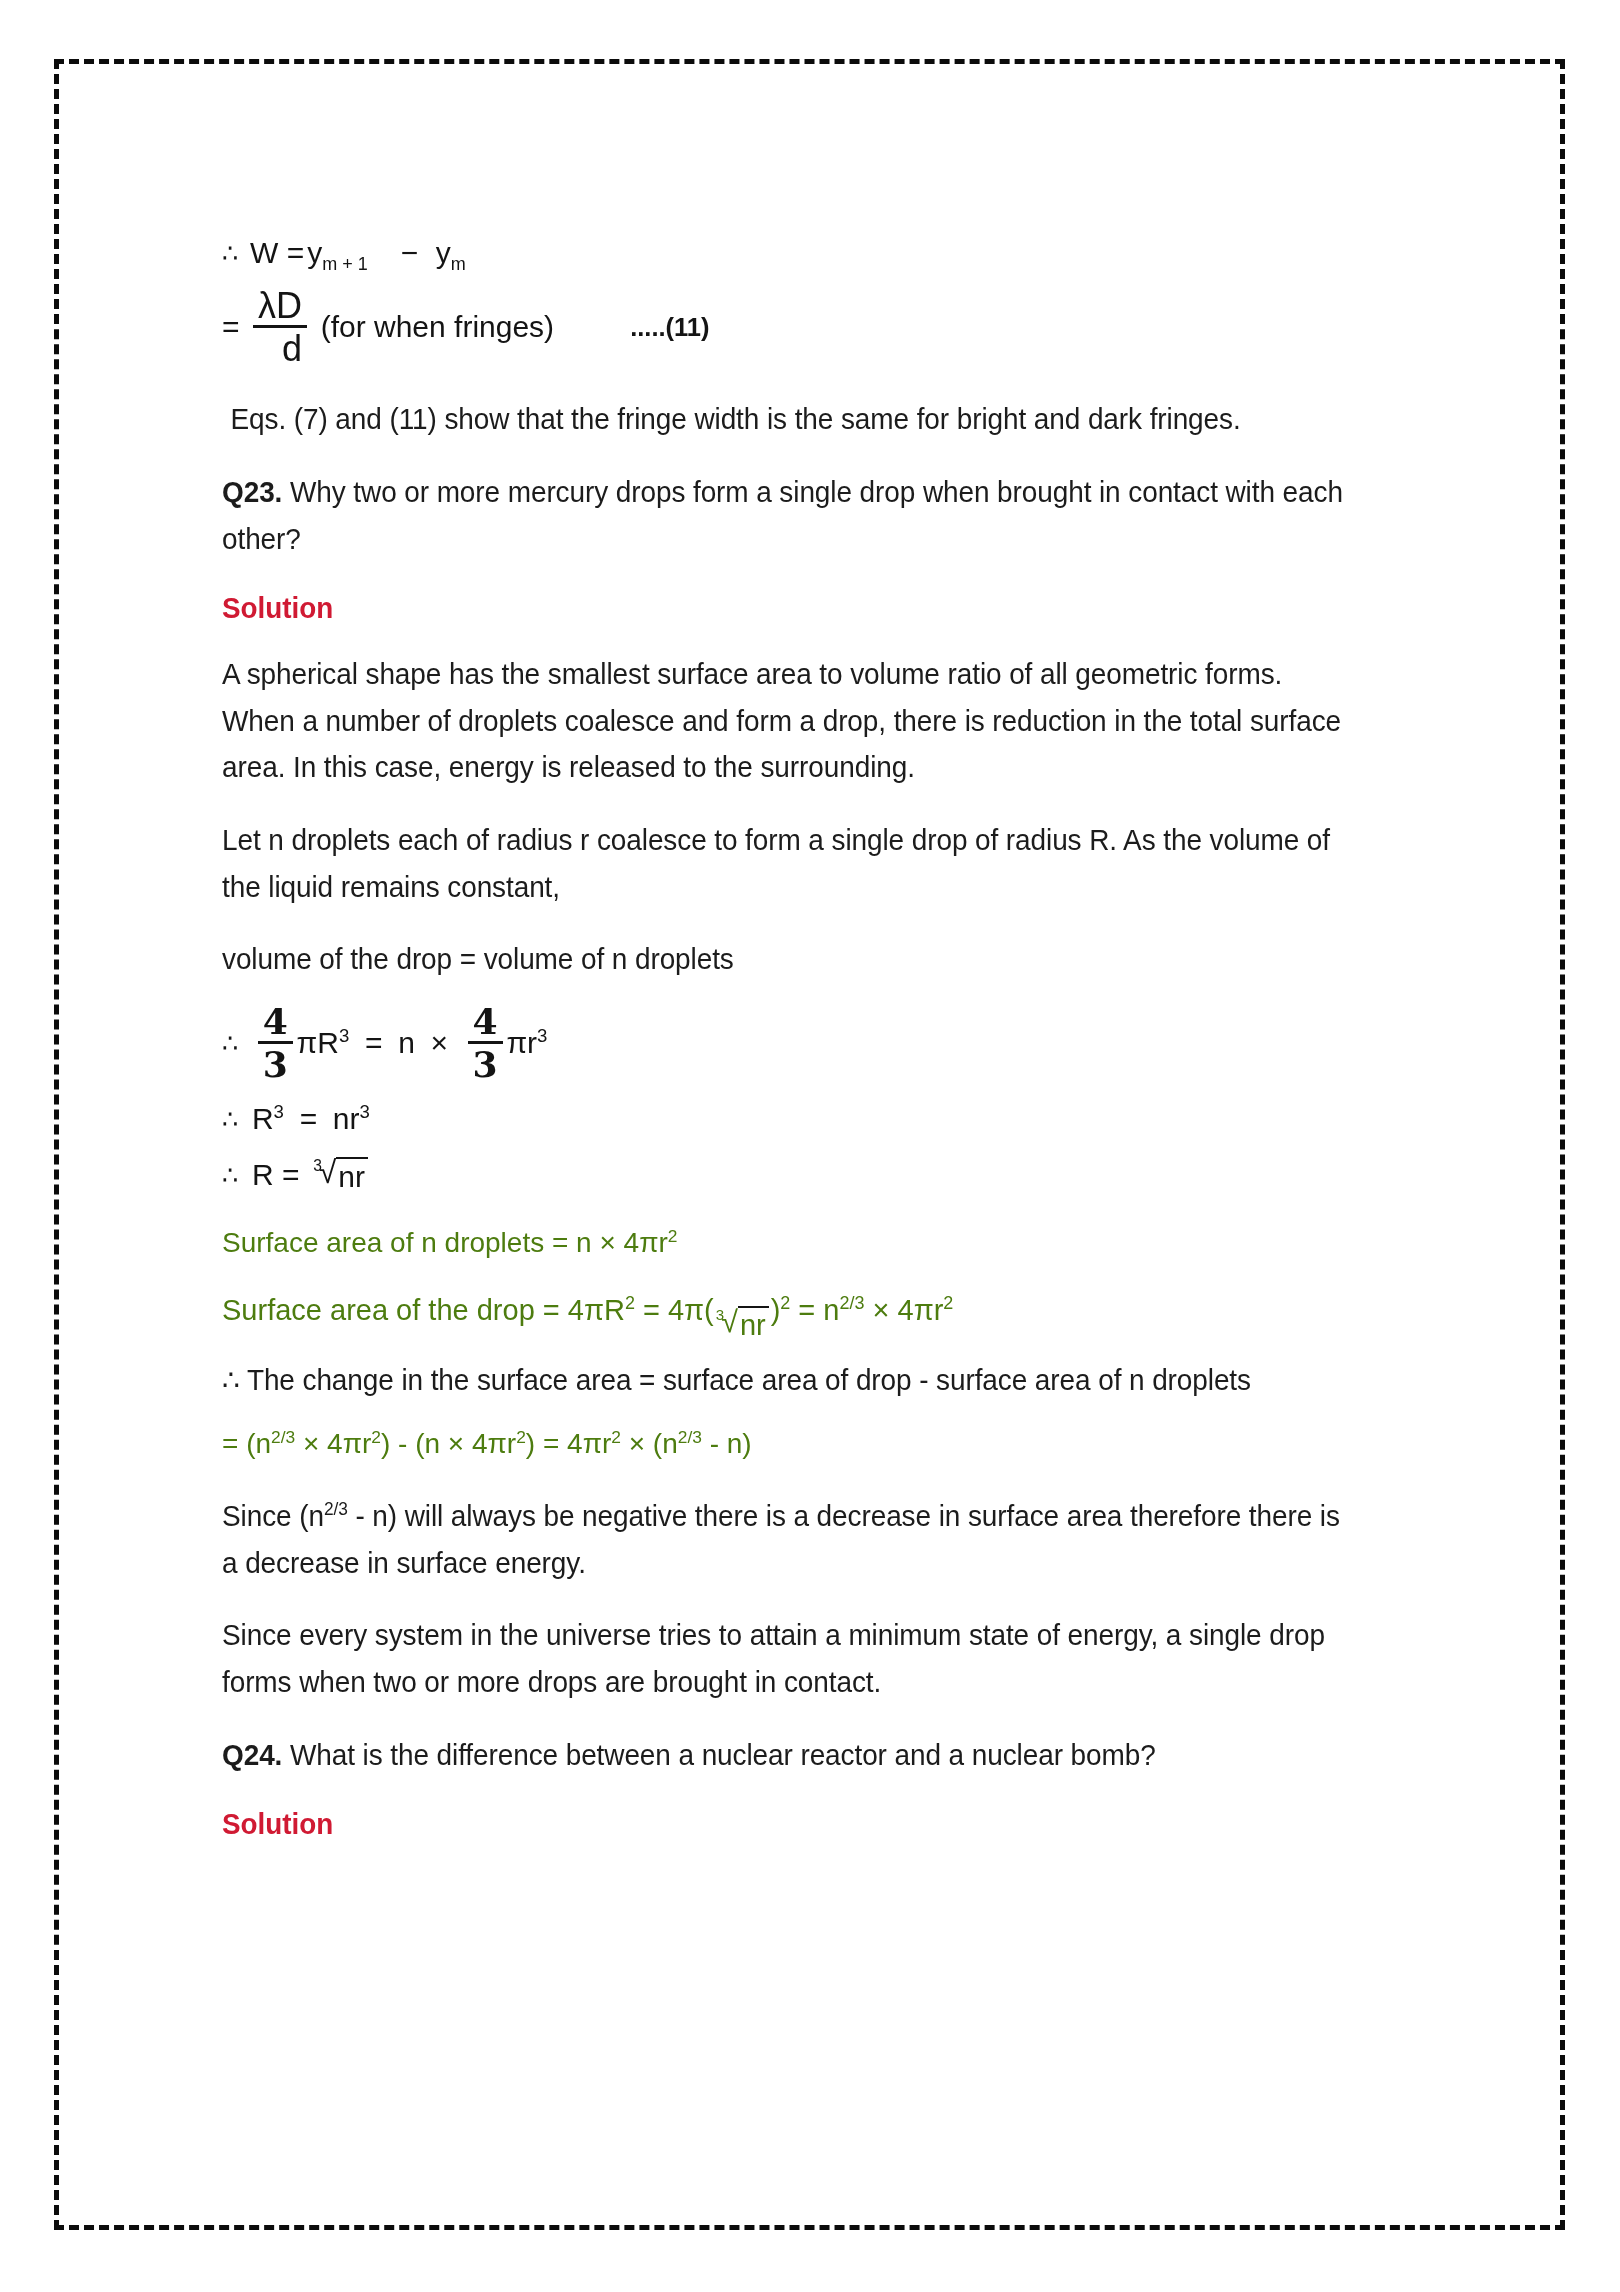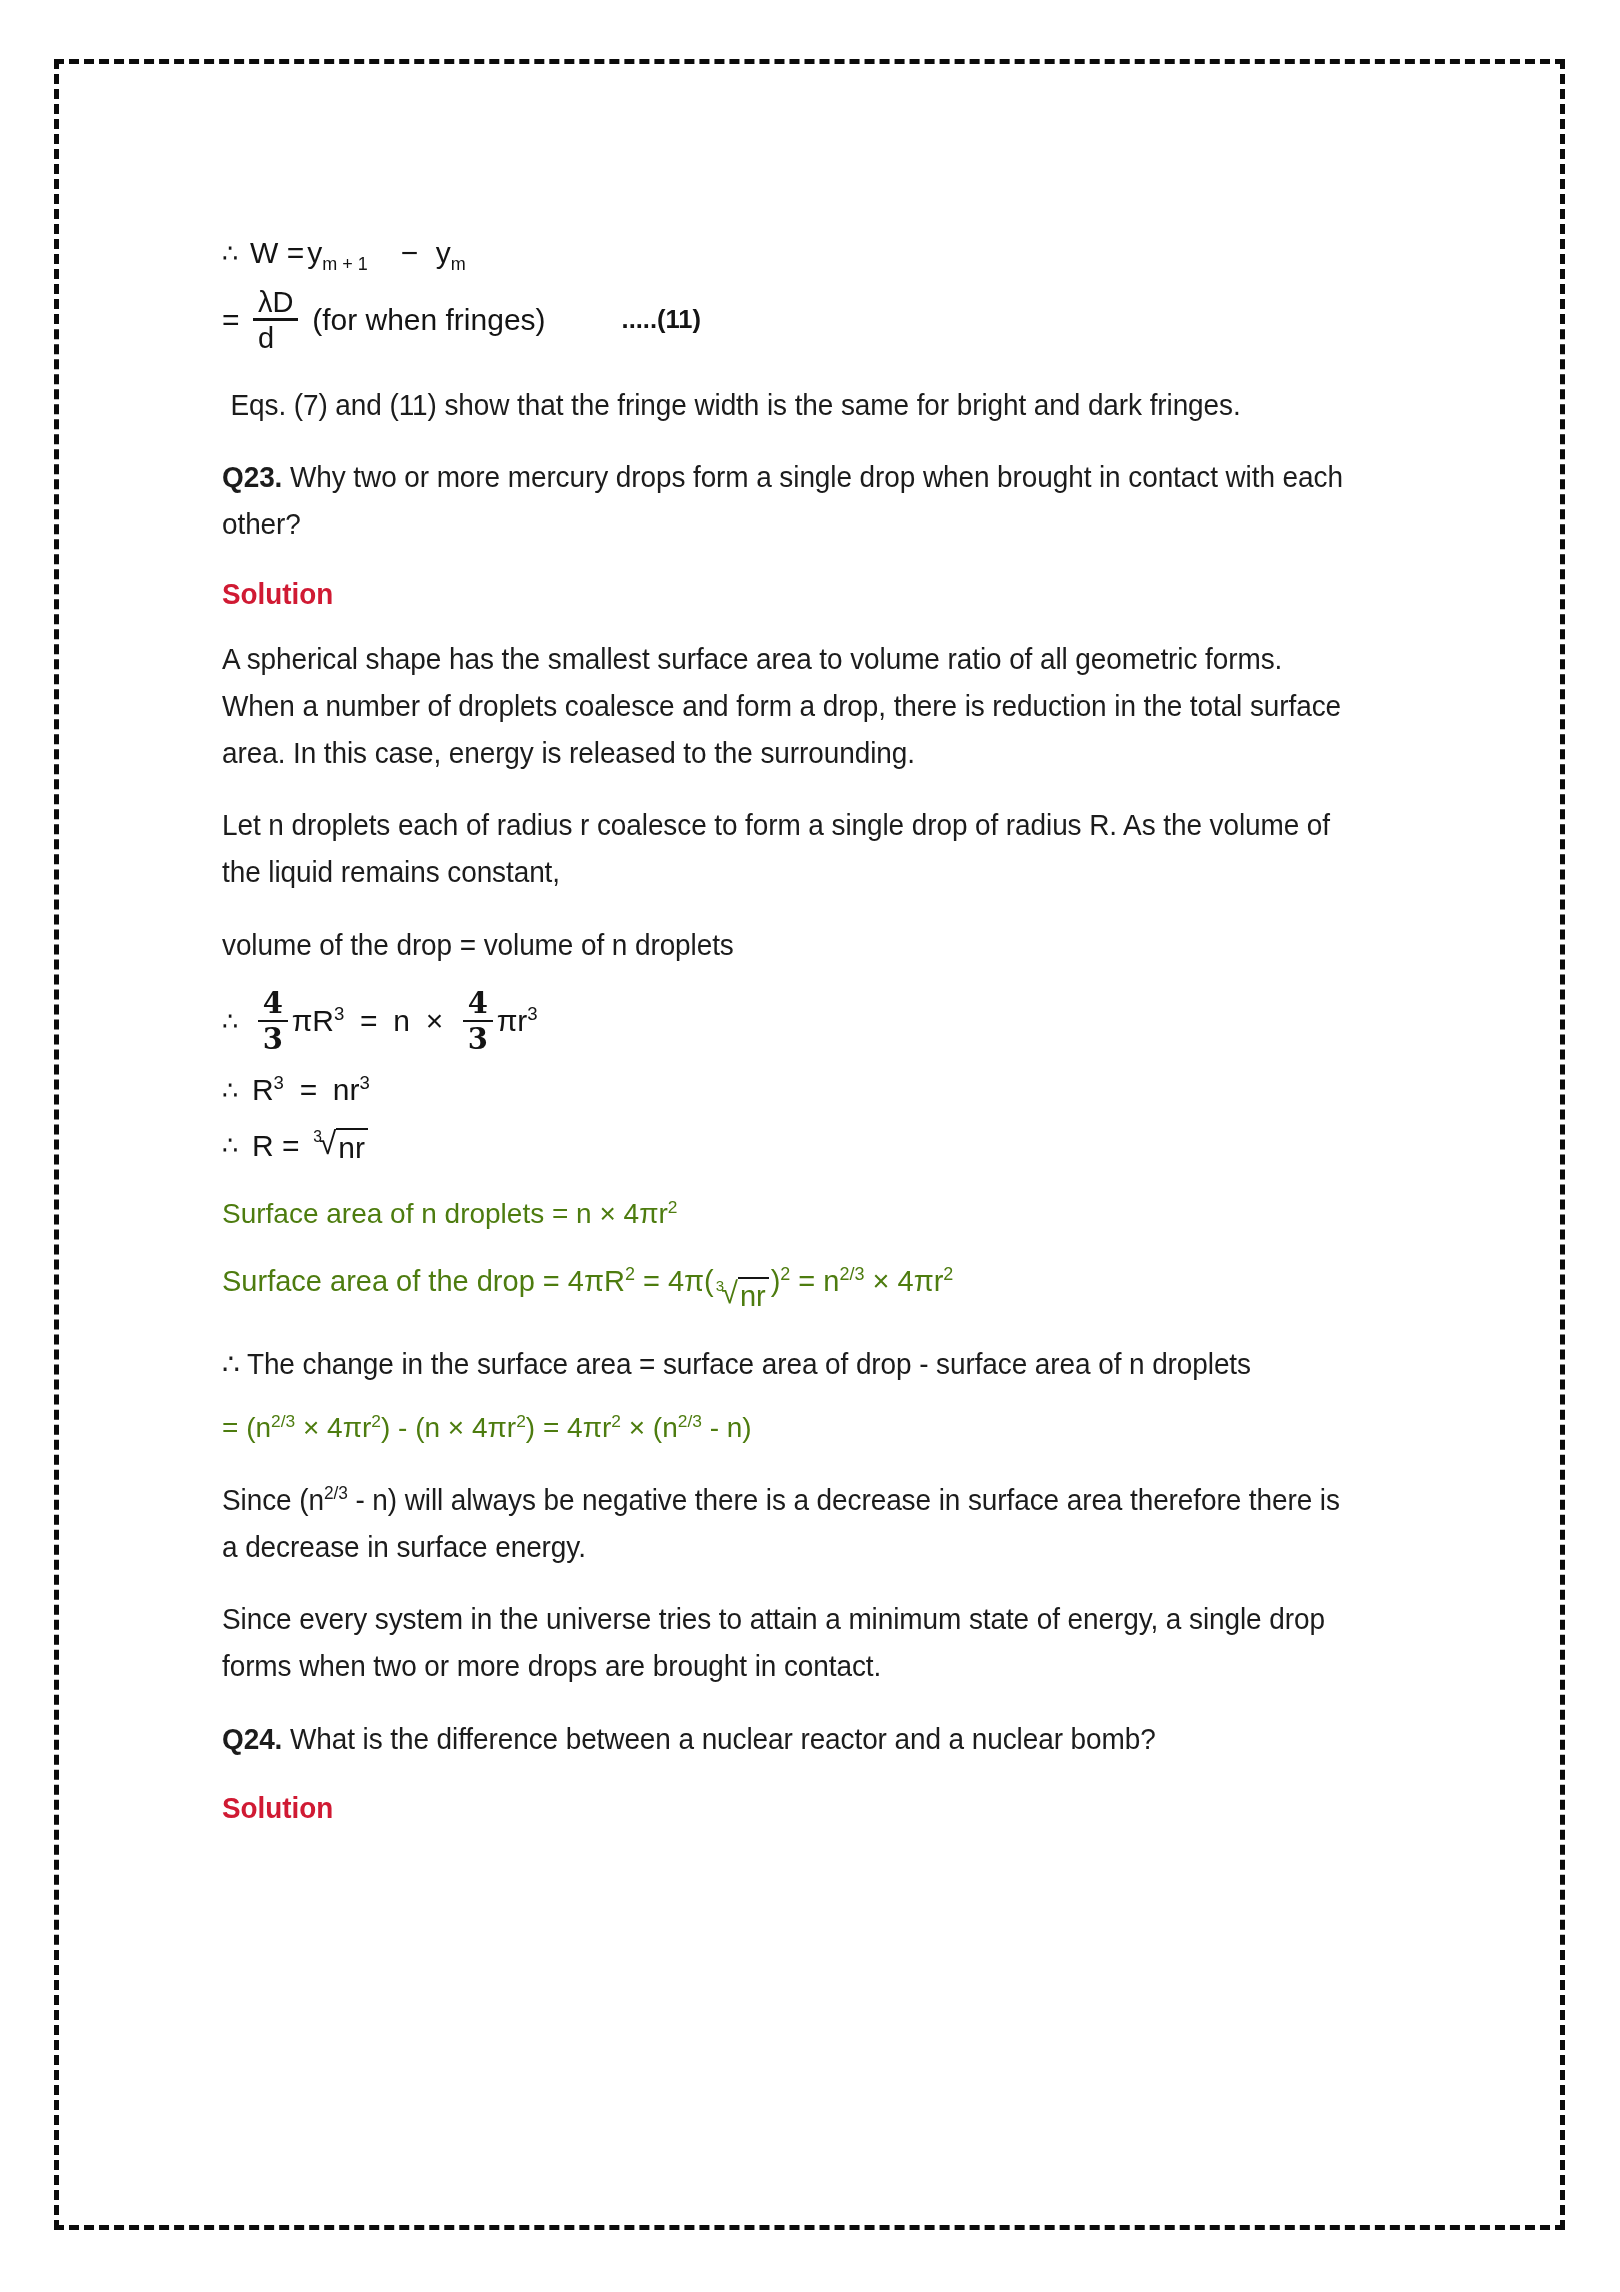--- a/index.html
+++ b/index.html
@@ -72,25 +72,25 @@
     align-items: center;
     white-space: nowrap;
   }
   .math-row .therefore { margin-right: 11.8px; font-size: 25.5px; }
   .math-row .op { margin: 0 11.8px; }
 
   
   .frac {
     display: inline-flex;
     flex-direction: column;
-    align-items: flex-start;
+    align-items: flex-end;
     vertical-align: middle;
     font-family: "DejaVu Serif", serif;
     font-weight: bold;
-    font-size: 29px;
+    font-size: 36px;
     line-height: 1.04;
     margin: 0 3.9px;
   }
   .frac .num { padding: 0 4.9px 1px 4.9px; }
   .frac .den { padding: 2px 4.9px 0 4.9px; }
   .frac .bar {
     width: 100%;
     height: 2.9px;
     background: #141414;
   }
@@ -232,21 +232,21 @@
     <span>R  =</span>
     <span class="radical" style="margin-left:13.7px;">
       <span class="idx">3</span>
       <span class="sign">√</span>
       <span class="rad-body">nr</span>
     </span>
   </div>
 
   <p class="math-inline"><span>Surface area of n droplets = n × 4πr</span><sup class="exp">2</sup></p>
 
-  <p class="math-inline bigger" style="margin-bottom:29px;"><span>Surface area of the drop = 4πR</span><sup class="exp">2</sup><span> = 4π(</span><span class="radical">
+  <p class="math-inline bigger" style="margin-bottom:16px;"><span>Surface area of the drop = 4πR</span><sup class="exp">2</sup><span> = 4π(</span><span class="radical">
         <span class="idx">3</span>
         <span class="sign">√</span>
         <span class="rad-body">nr</span>
       </span><span>)</span><sup class="exp">2</sup><span> =  n</span><sup class="exp">2/3</sup><span> × 4πr</span><sup class="exp">2</sup></p>
 
   <p class="para tight"><span>∴</span><span> The change in the surface area = surface area of drop - surface area of n droplets</span></p>
 
   <p class="math-inline" style="margin-bottom:27.4px;"><span>= (n</span><sup class="exp">2/3</sup><span> × 4πr</span><sup class="exp">2</sup><span>) - (n × 4πr</span><sup class="exp">2</sup><span>) = 4πr</span><sup class="exp">2</sup><span> × (n</span><sup class="exp">2/3</sup><span> - n)</span></p>
 
   <p class="para"><span>Since (n</span><sup class="exp">2/3</sup><span> - n) will always be negative there is a decrease in surface area therefore there is a decrease in surface energy.</span></p>

